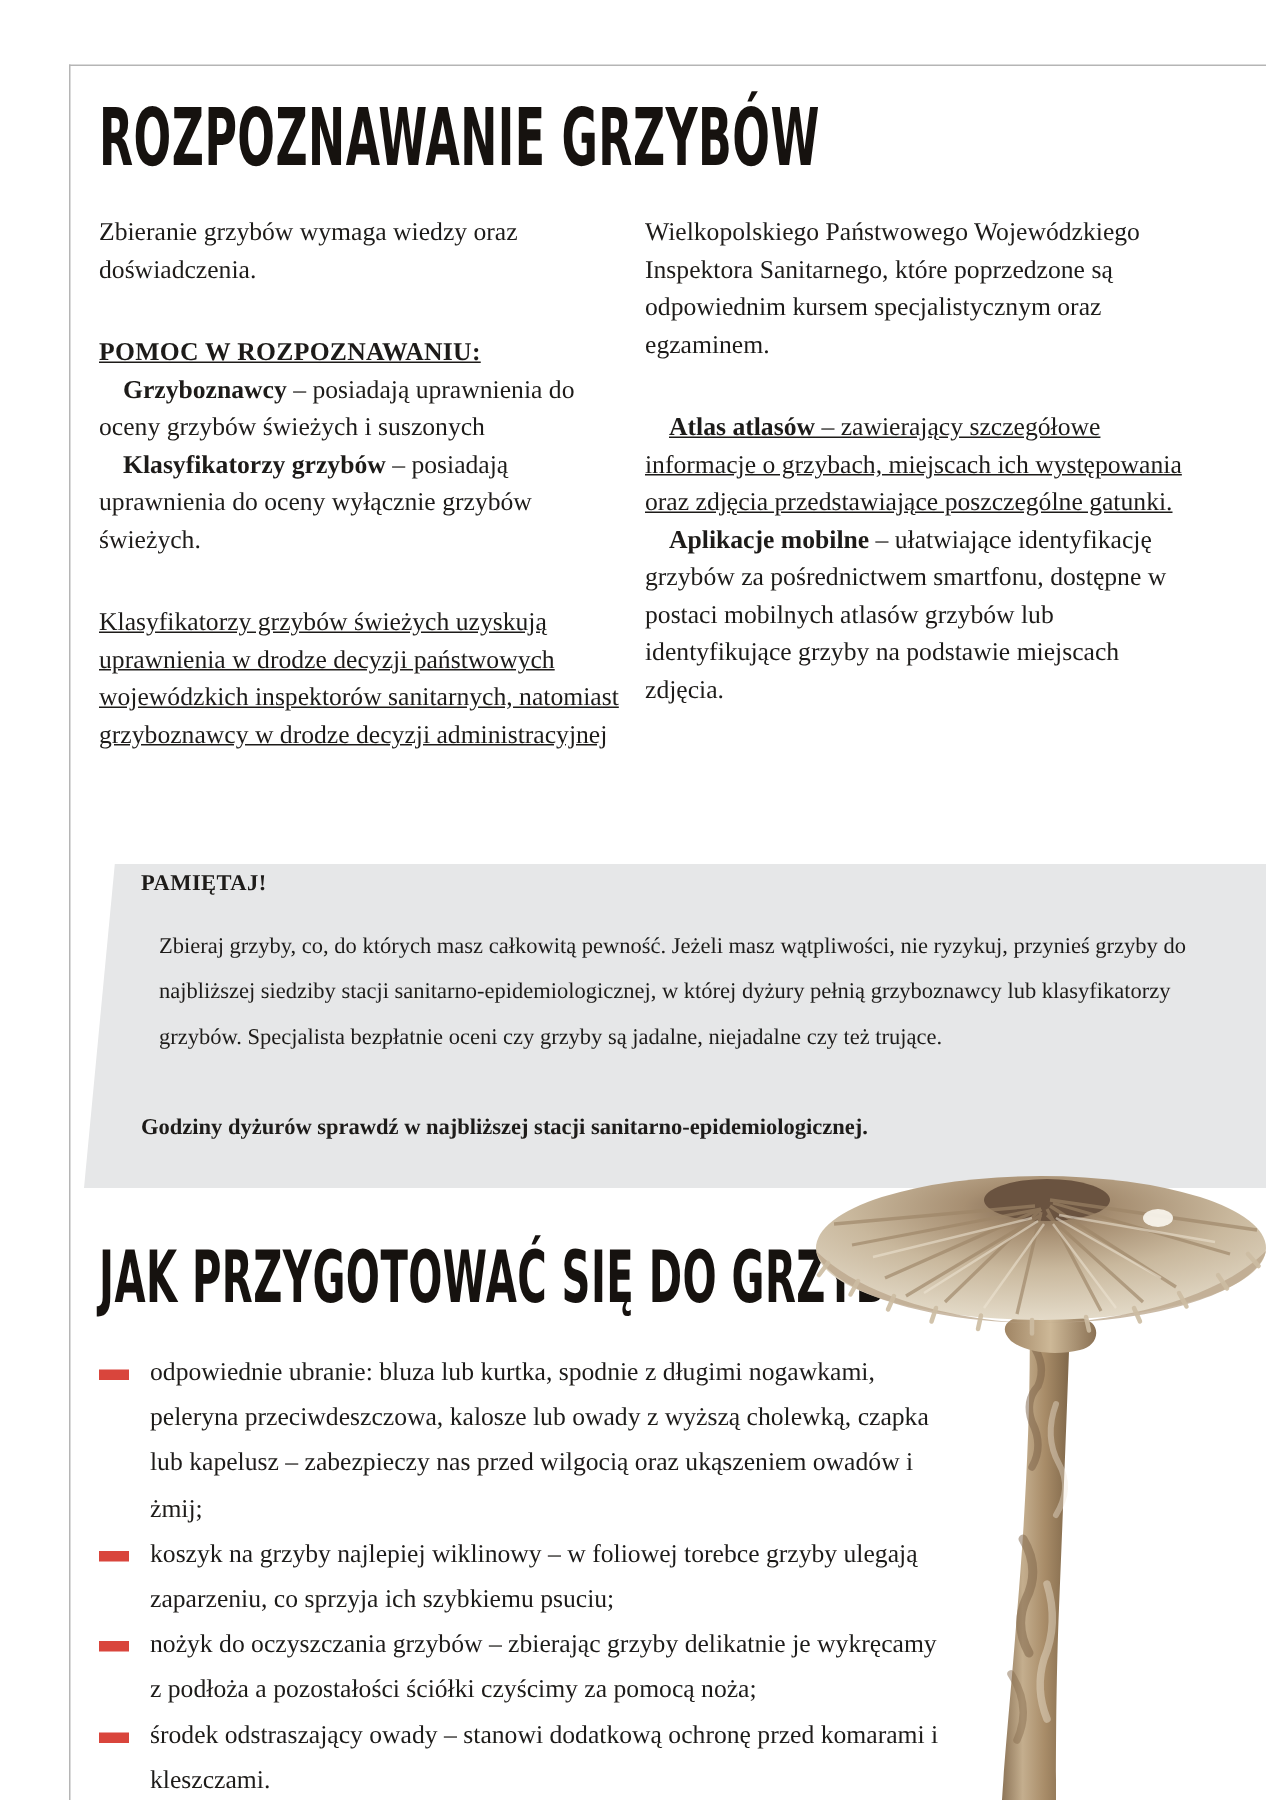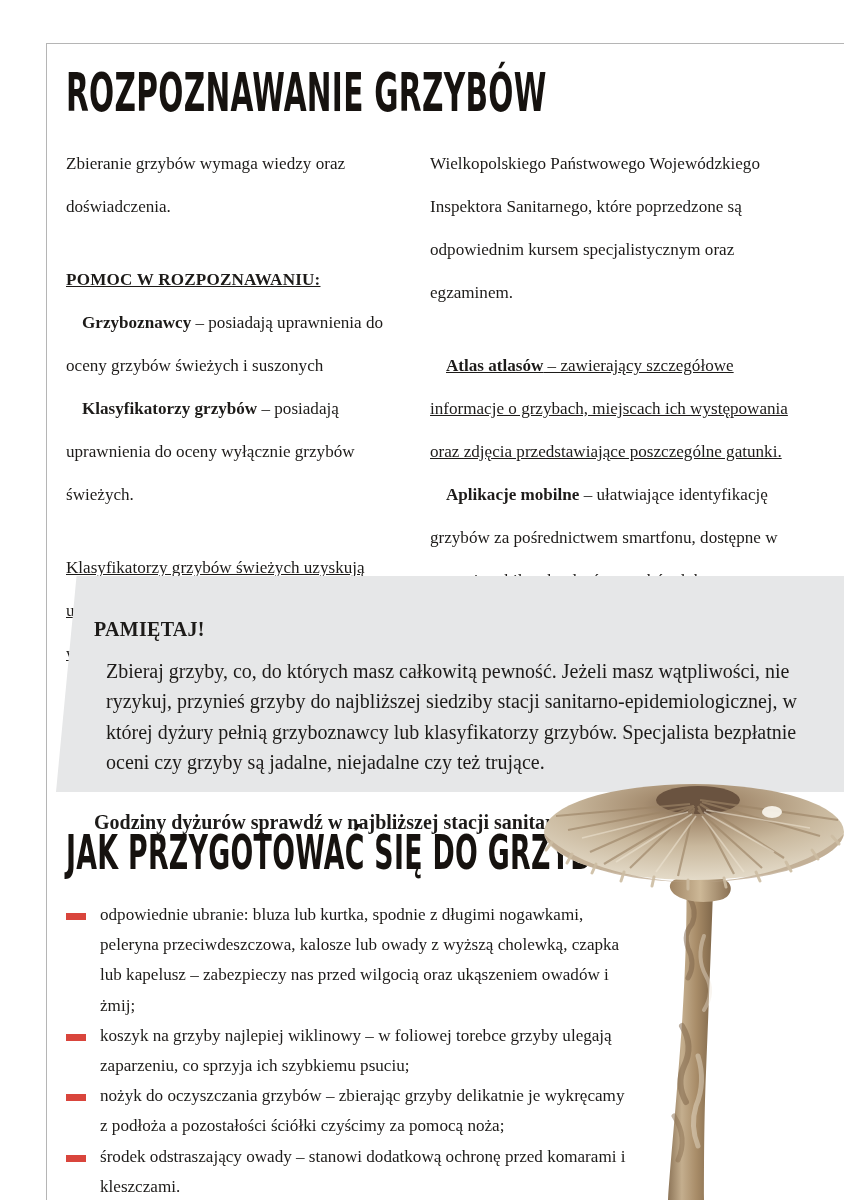--- a/index.html
+++ b/index.html
@@ -61,21 +61,21 @@
     left: 66px;
     top: 828px;
     font-size: 48px;
     line-height: 1.02;
   }
 
   
   .col {
     position: absolute;
     font-size: 17.1px;
-    line-height: 43px;
+    line-height: 25px;
     color: #1d1b19;
   }
   #col-left  { left: 66px;  top: 142px; width: 350px; }
   #col-right { left: 430px; top: 142px; width: 372px; }
 
   .col p { margin: 0; }
   .col p.gap-para { margin-top: 30px; text-decoration: underline; }
   .b { font-weight: 700; margin-left: 16px; }
   .caps-bold { font-weight: 700; letter-spacing: .2px; }
 
@@ -86,23 +86,23 @@
     top: 576px;
     width: 790px;
     height: 216px;
     background: #e6e7e8;
     -webkit-clip-path: polygon(2.6% 0, 100% 0, 100% 100%, 0% 100%);
     clip-path: polygon(2.6% 0, 100% 0, 100% 100%, 0% 100%);
   }
   #remember-inner {
     position: absolute;
     left: 94px;
-    top: 614px;
+    top: 574px;
     width: 716px;
-    font-size: 20px;
+    font-size: 15px;
     line-height: 30.2px;
     color: #1d1b19;
   }
   #remember-inner .rb-title {
     font-weight: 700;
     letter-spacing: .3px;
     margin: 0 0 2px 0;
   }
   #remember-inner .rb-body { margin: 12px; }
   #remember-inner .rb-foot {

